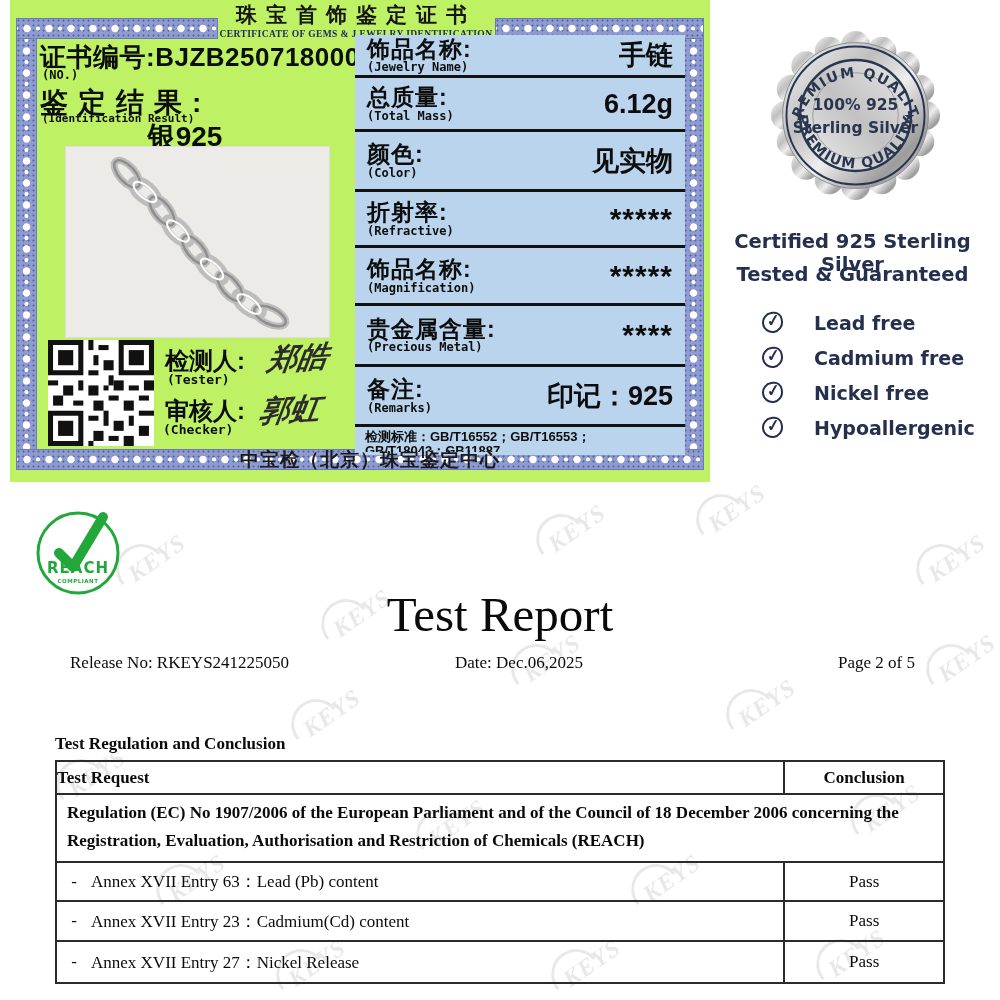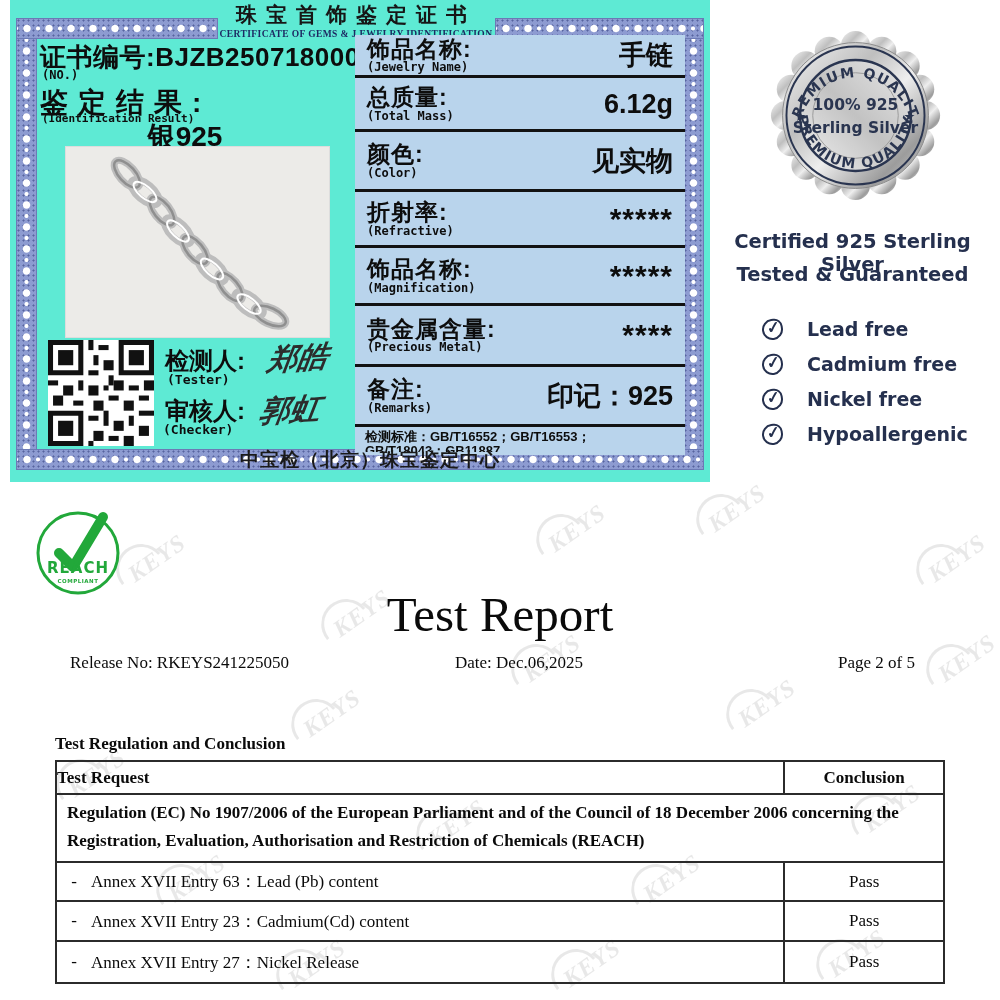--- a/index.html
+++ b/index.html
@@ -10,21 +10,21 @@
 
   
   .wm { position:absolute; transform:rotate(-35deg); color:#d7d7d7; opacity:.55;
     font:700 italic 24px "Liberation Serif", serif; letter-spacing:1px; z-index:0; }
   .wm::before { content:""; position:absolute; width:44px; height:44px;
     border:3px solid currentColor; border-radius:50%;
     border-bottom-color:transparent; border-right-color:transparent;
     transform:rotate(40deg); left:-12px; top:-12px; }
 
   
-  .cert { position:absolute; left:10px; top:0; width:700px; height:482px; background:#5eead4; z-index:2; }
+  .cert { position:absolute; left:10px; top:0; width:700px; height:482px; background:#bef264; z-index:2; }
   .band { position:absolute; background-color:#8d9bd1;
     background-image:
       radial-gradient(circle, #ffffff 3.2px, rgba(255,255,255,0) 4.2px),
       radial-gradient(circle, #ffffff 1.6px, rgba(255,255,255,0) 2.4px),
       radial-gradient(circle, rgba(43,56,120,.55) .7px, rgba(0,0,0,0) 1.4px);
     box-shadow:0 0 0 1px #6c7ab5 inset; }
   .band-h { background-size:22px 21px, 22px 21px, 5px 5px;
     background-position:0 50%, 11px 50%, 0 0; }
   .band-v { background-size:21px 22px, 21px 22px, 5px 5px;
     background-position:50% 0, 50% 11px, 0 0; }
@@ -53,21 +53,21 @@
   .crow .val { position:absolute; right:12px; top:50%; transform:translateY(-50%);
     font-size:27px; font-weight:700; color:#0d0d0d; white-space:nowrap; }
   .crow .val.stars { font-size:30px; letter-spacing:1px; line-height:0; }
   .std { font-size:13px; font-weight:700; color:#0d0d0d; padding:3px 0 0 10px;
     line-height:1.1; overflow:hidden; height:25px; }
 
   .issuer { position:absolute; left:150px; top:447px; width:420px; text-align:center;
     font-size:19px; font-weight:700; color:#1a1a1a; z-index:5; letter-spacing:1px; }
   .claim-head { position:absolute; left:705px; width:295px; text-align:center;
     font-size:19.5px; font-weight:600; color:#25304e; font-family:"DejaVu Sans", sans-serif; }
-  .claim-item { display:flex; align-items:flex-end; gap:24px; height:35px; }
+  .claim-item { display:flex; align-items:center; gap:31px; height:35px; }
   .claim-text { font-size:19px; font-weight:600; color:#25304e; font-family:"DejaVu Sans", sans-serif; }
   .check-circle { width:21px; height:21px; border:2px solid #25304e; border-radius:50%;
     border-top-right-radius:40% ; position:relative; flex:0 0 auto; transform:rotate(-8deg); }
   .check-circle::after { content:"✓"; position:absolute; left:3px; top:-3px;
     font-size:16px; font-weight:700; color:#25304e; }
   .report-title { position:absolute; left:0; width:1000px; text-align:center; top:586px;
     font-size:49px; font-family:"Liberation Serif", serif; color:#0a0a0a; }
   .rinfo { position:absolute; top:653px; font-size:17px; font-family:"Liberation Serif", serif; color:#0a0a0a; }
   .rsection { position:absolute; left:55px; top:734px; font-size:17px; font-weight:700;
     font-family:"Liberation Serif", serif; color:#0a0a0a; }

